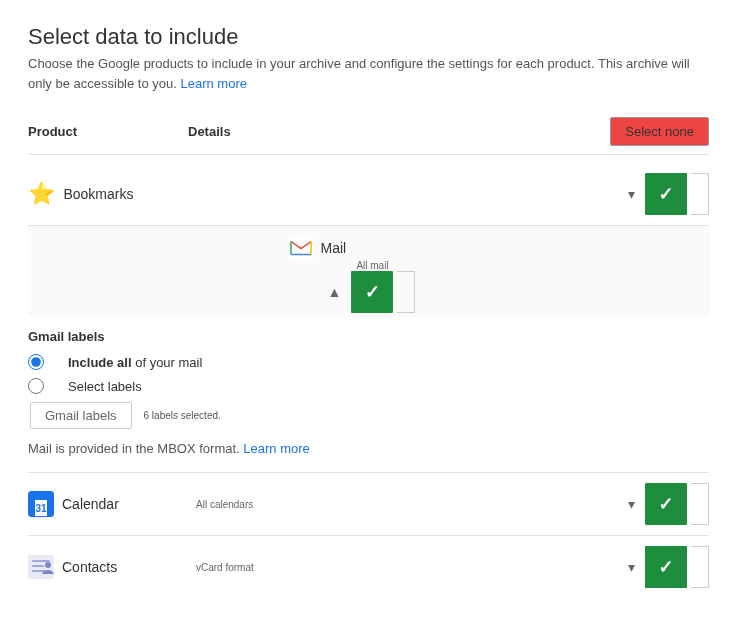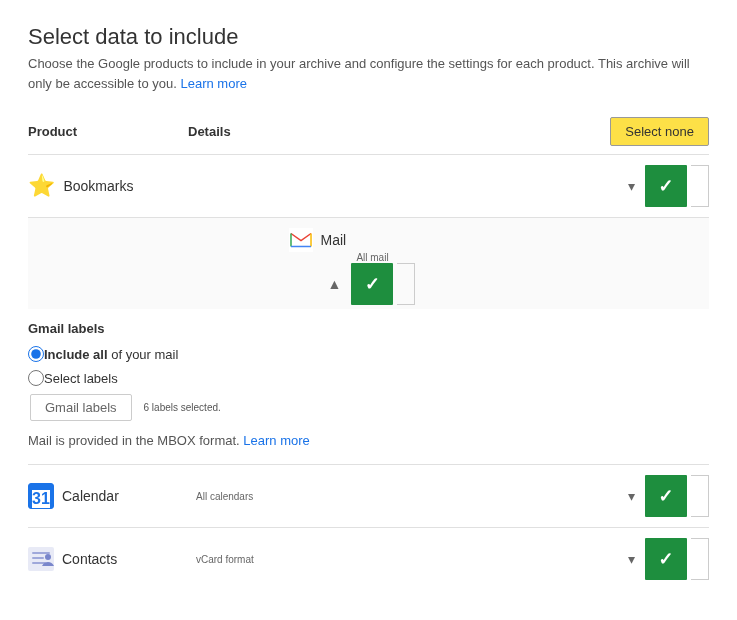--- a/index.html
+++ b/index.html
@@ -28,37 +28,37 @@
       color: #1a73e8;
       text-decoration: none;
     }
 
     
     .table-header {
       display: flex;
       align-items: center;
       border-bottom: 1px solid #e0e0e0;
       padding-bottom: 8px;
-      margin-bottom: 0;
+      margin-bottom: 8px;
     }
     .col-product {
       width: 160px;
       font-weight: 700;
       font-size: 13px;
       color: #333;
     }
     .col-details {
       flex: 1;
       font-weight: 700;
       font-size: 13px;
       color: #333;
     }
     .select-none-btn {
       border: 1px solid #999;
-      background: #fde047;
+      background: #ef4444;
       color: #333;
       padding: 6px 14px;
       font-size: 13px;
       cursor: pointer;
       border-radius: 2px;
     }
 
     
     .product-row {
       display: flex;
@@ -133,21 +133,21 @@
     }
     .gmail-labels-title {
       font-weight: 700;
       font-size: 13px;
       color: #333;
       margin-bottom: 10px;
     }
     .radio-option {
       display: flex;
       align-items: center;
-      gap: 0;
+      gap: 24px;
       margin-bottom: 8px;
       cursor: pointer;
     }
     .radio-option input[type="radio"] {
       width: 16px;
       height: 16px;
       cursor: pointer;
       accent-color: #1a73e8;
     }
     .radio-label {
@@ -284,21 +284,21 @@
   </div>
   <div class="mbox-notice">
     <span>Mail is provided in the MBOX format.</span> <a href="#">Learn more</a>
   </div>
 </div>
 
 <div class="product-row">
   <div class="product-info">
     <div class="calendar-icon" style="width:26px;height:26px;display:flex;flex-direction:column;border-radius:3px;overflow:hidden;border:1px solid #1a73e8;">
       <div style="background:#1a73e8;height:8px;width:100%;"></div>
-      <div style="background:#fff;flex:1;display:flex;align-items:center;justify-content:center;color:#1a73e8;font-size:16px;font-weight:bold;">31</div>
+      <div style="background:#fff;flex:1;display:flex;align-items:center;justify-content:center;color:#1a73e8;font-size:10px;font-weight:bold;">31</div>
     </div>
     <span class="product-name">Calendar</span>
   </div>
   <div class="product-details">All calendars</div>
   <div class="row-controls">
     <span class="chevron">▾</span>
     <div class="checkbox-green">
       <span class="checkmark">✓</span>
     </div>
     <div class="checkbox-right"></div>

